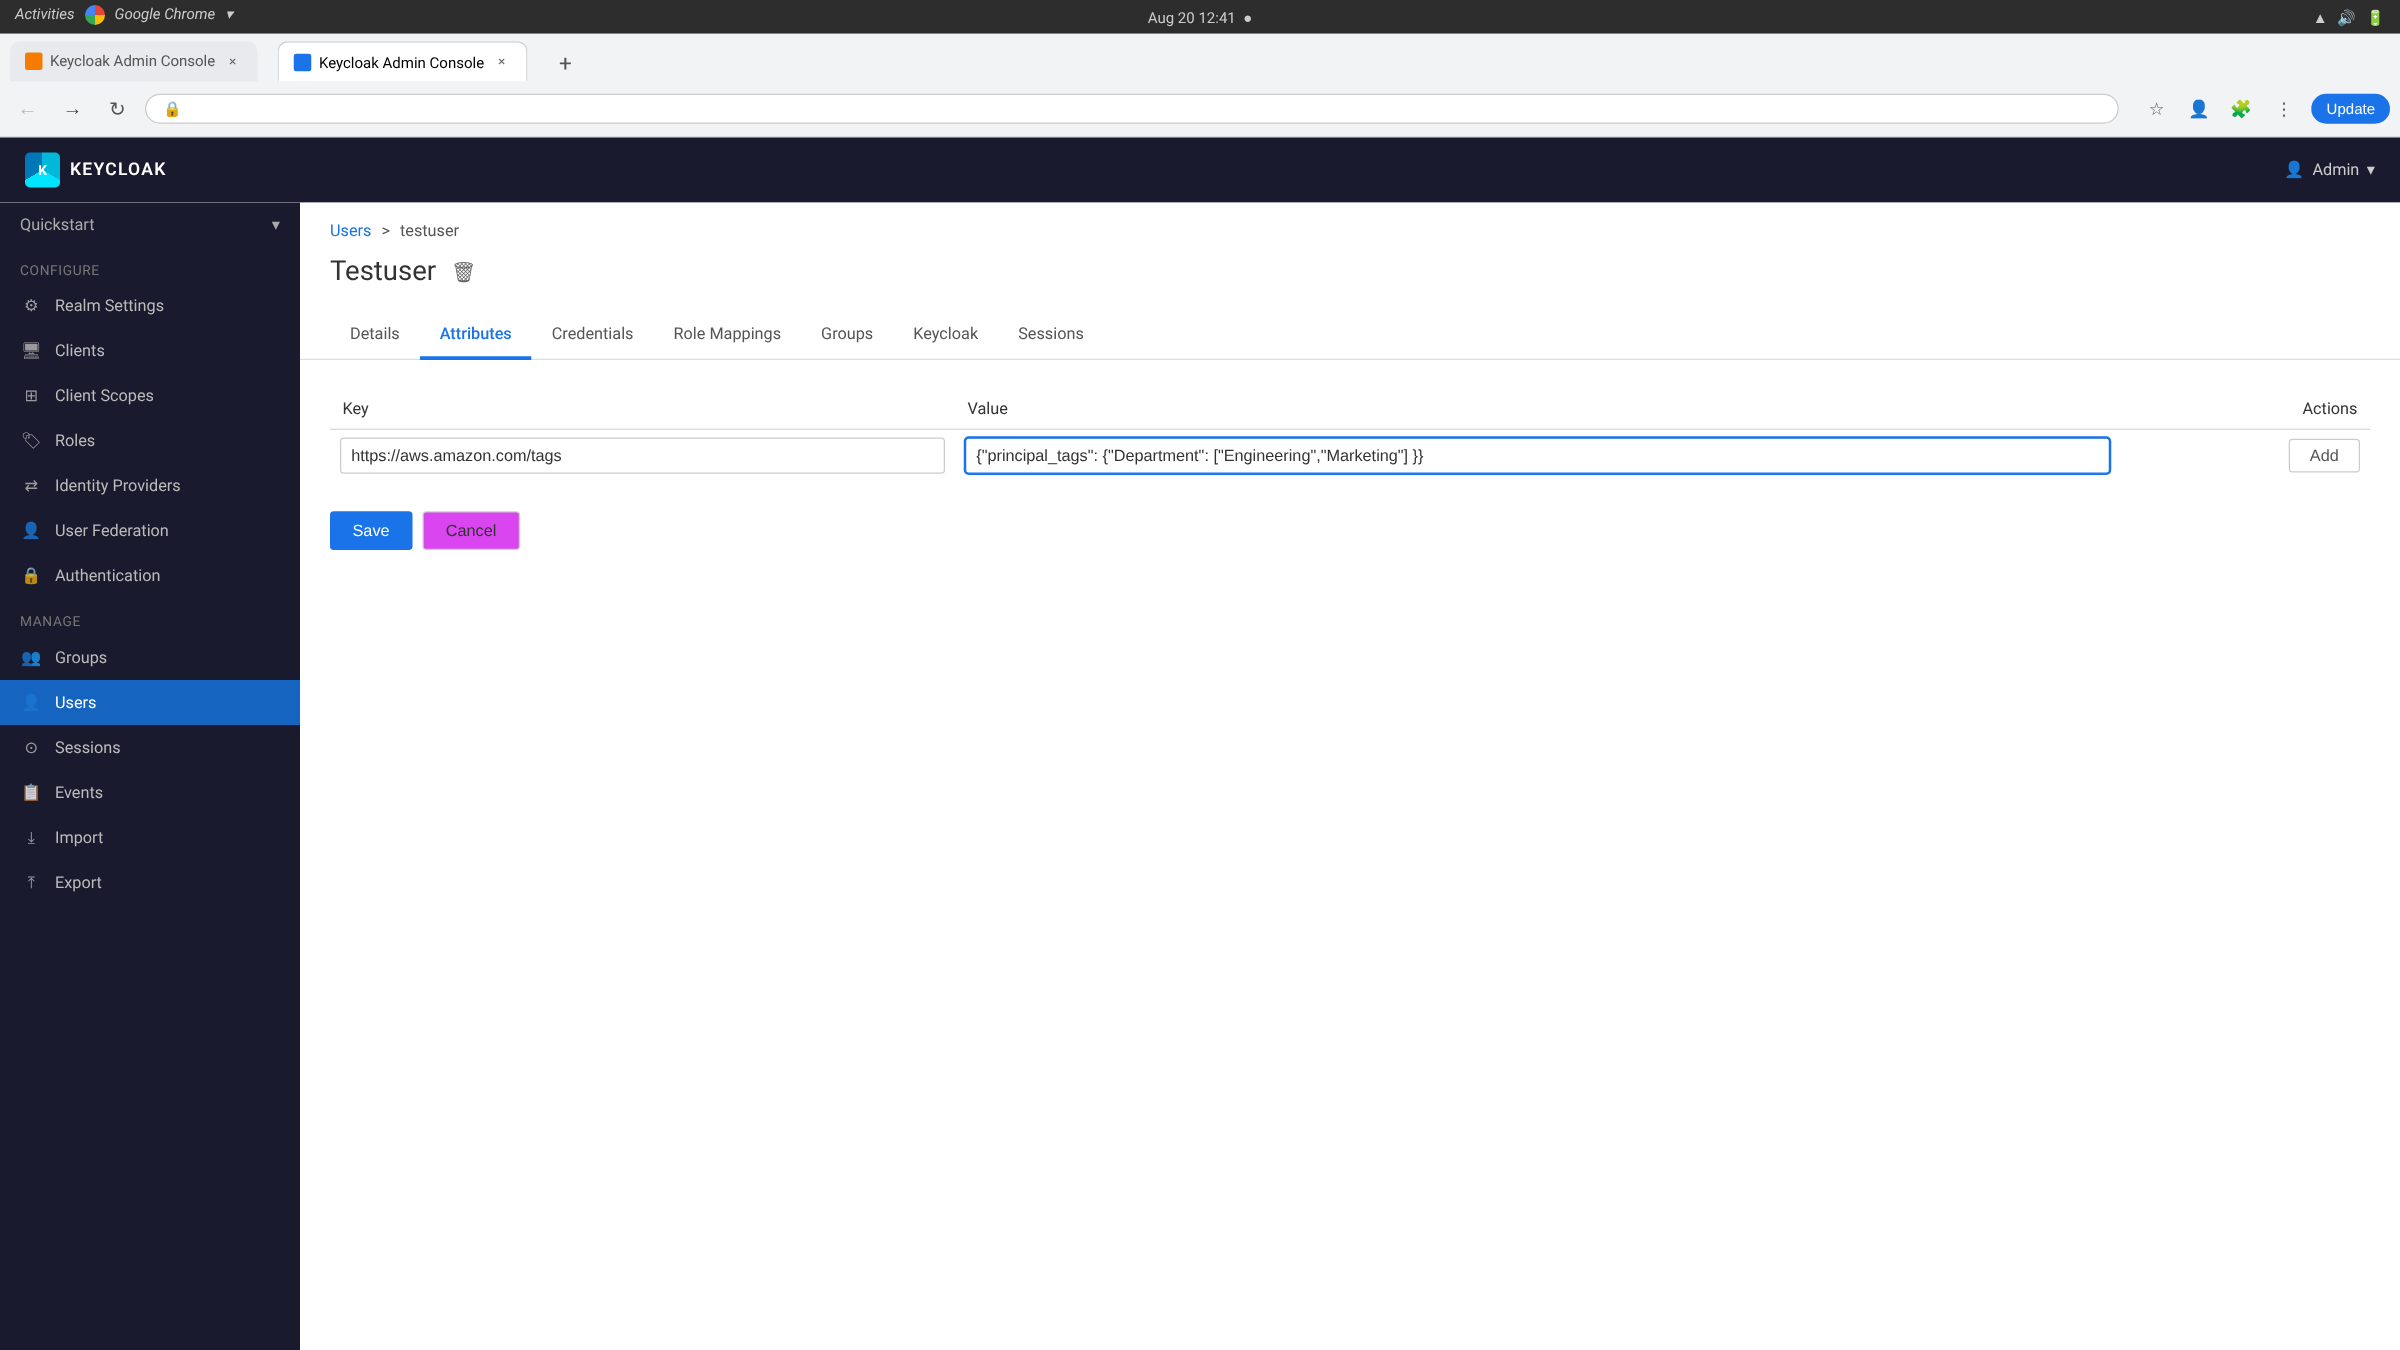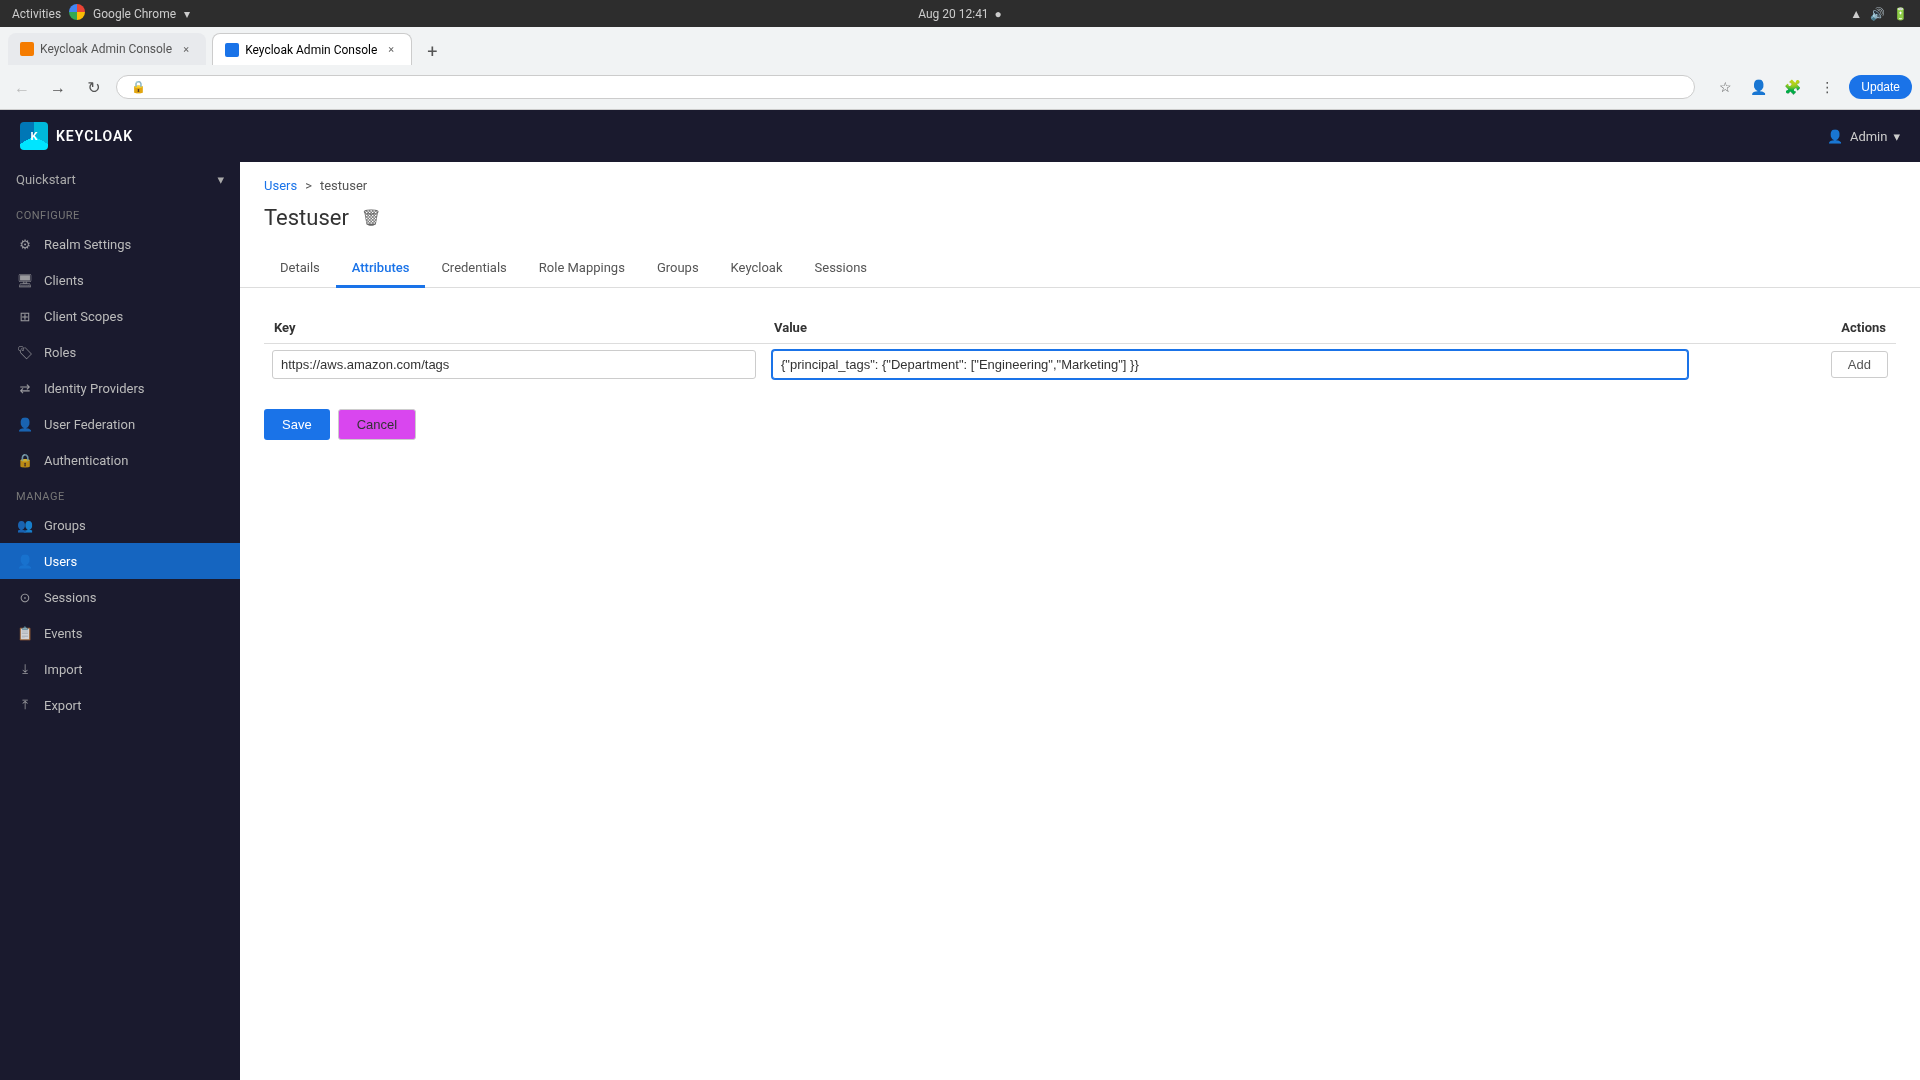--- a/index.html
+++ b/index.html
@@ -9,33 +9,33 @@
     .os-bar {
       background: #2d2d2d;
       color: #ccc;
       height: 27px;
       display: flex;
       align-items: center;
       justify-content: space-between;
       padding: 0 12px;
       font-size: 12px;
     }
-    .os-bar-left { display: flex; align-items: center; gap: 8px; }
+    .os-bar-left { display: flex; align-items: flex-start; gap: 8px; font-style: italic; }
     .os-bar-center { position: absolute; left: 50%; transform: translateX(-50%); }
     .os-bar-right { display: flex; align-items: center; gap: 8px; }
     .chrome-icon { width: 16px; height: 16px; border-radius: 50%; background: conic-gradient(#ea4335 0deg 90deg, #fbbc05 90deg 180deg, #34a853 180deg 270deg, #4285f4 270deg 360deg); display: inline-block; }
 
     
     .browser-chrome { background: #f1f3f4; border-bottom: 1px solid #ccc; }
     .tab-bar {
       display: flex;
       align-items: flex-end;
       height: 38px;
       padding: 0 8px;
-      gap: 6px;
+      gap: 16px;
     }
     .tab {
       display: flex;
       align-items: center;
       gap: 6px;
       padding: 0 12px;
       height: 32px;
       border-radius: 8px 8px 0 0;
       font-size: 12px;
       cursor: pointer;
@@ -176,21 +176,21 @@
     }
     .tab-item.active { color: #1a73e8; border-bottom-color: #1a73e8; font-weight: 500; }
 
     
     .table-section { padding: 24px; }
     .attr-table { width: 100%; border-collapse: collapse; }
     .attr-table th {
       text-align: left;
       padding: 8px 10px;
       font-size: 13px;
-      font-weight: 700;
+      font-weight: 400;
       color: #333;
       border-bottom: 1px solid #ddd;
     }
     .attr-table td { padding: 6px 8px; }
     .attr-table .key-col { width: 500px; }
     .attr-table .value-col { }
     .attr-table .actions-col { width: 200px; text-align: right; }
 
     .key-input, .value-input {
       width: 100%;

